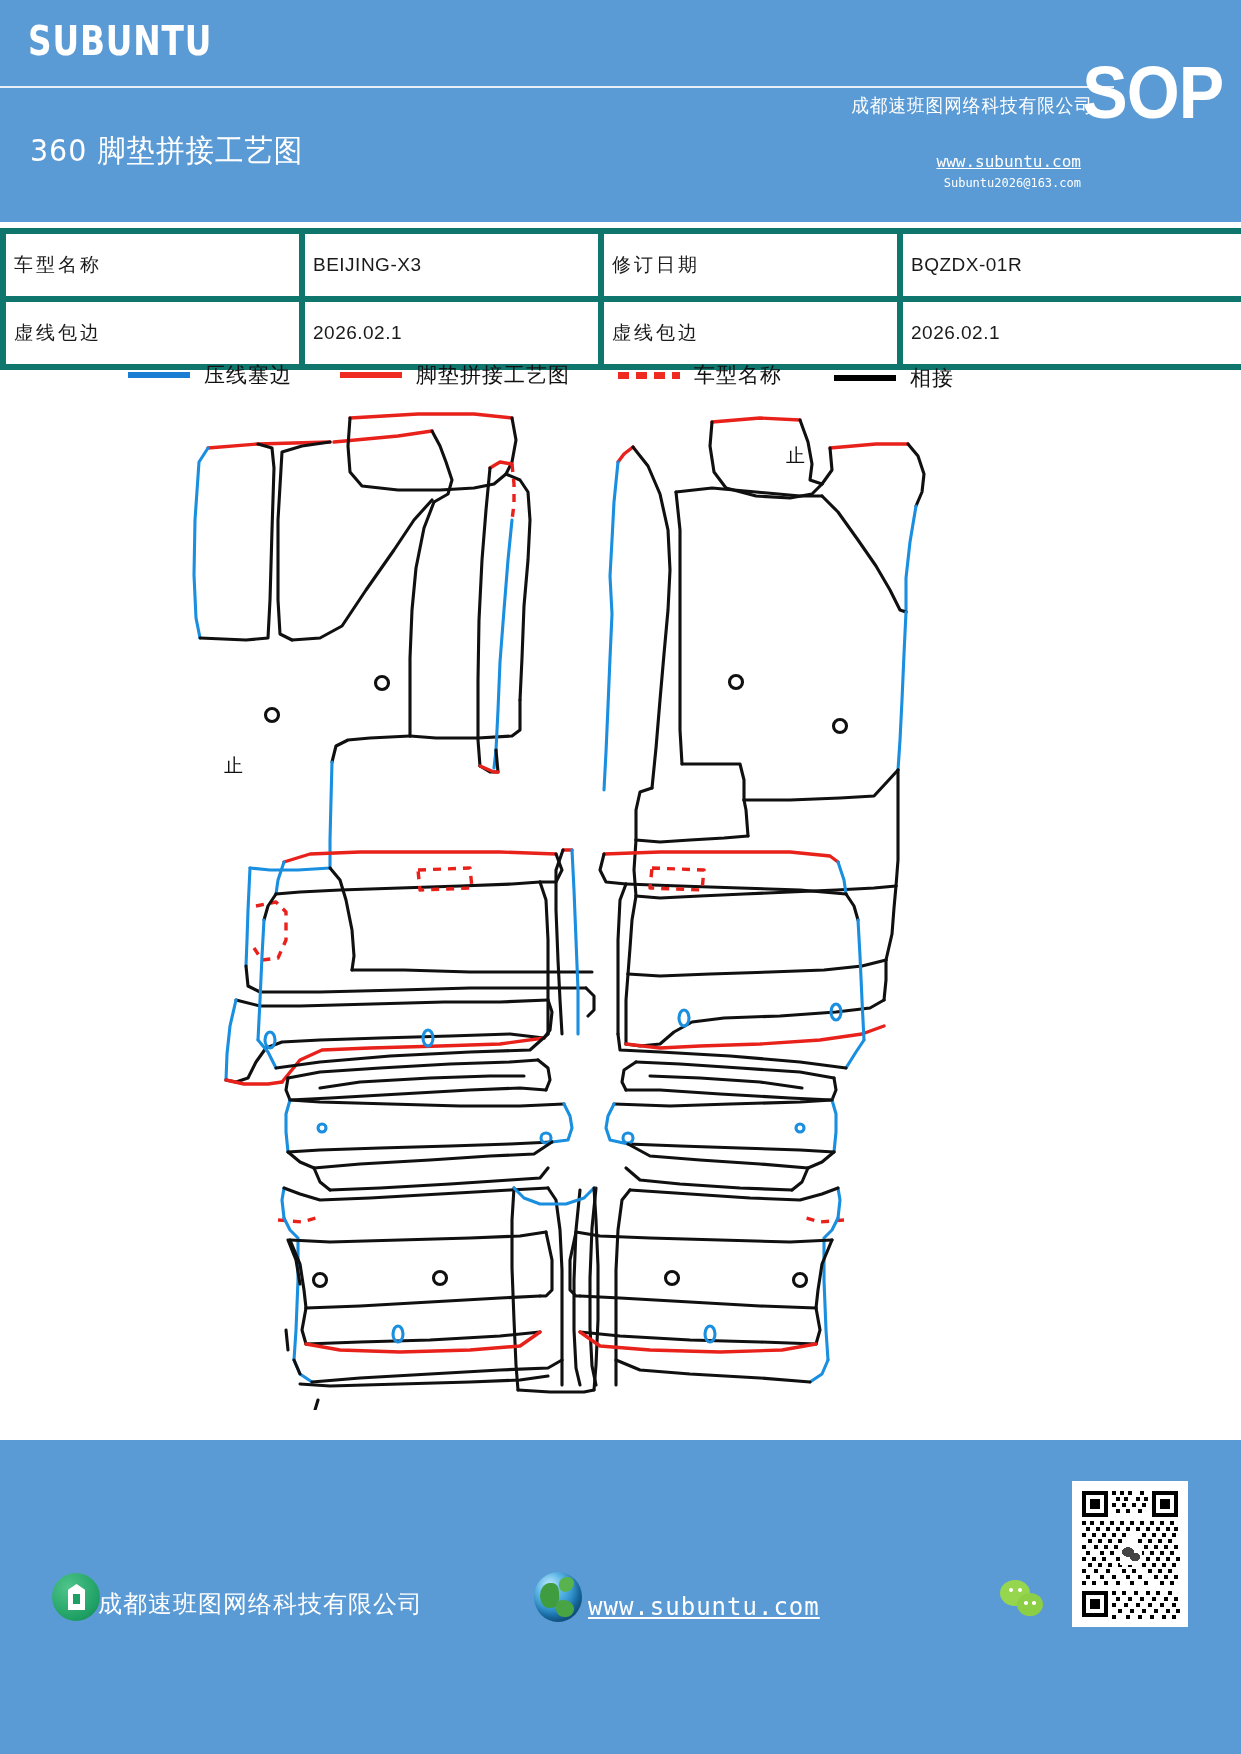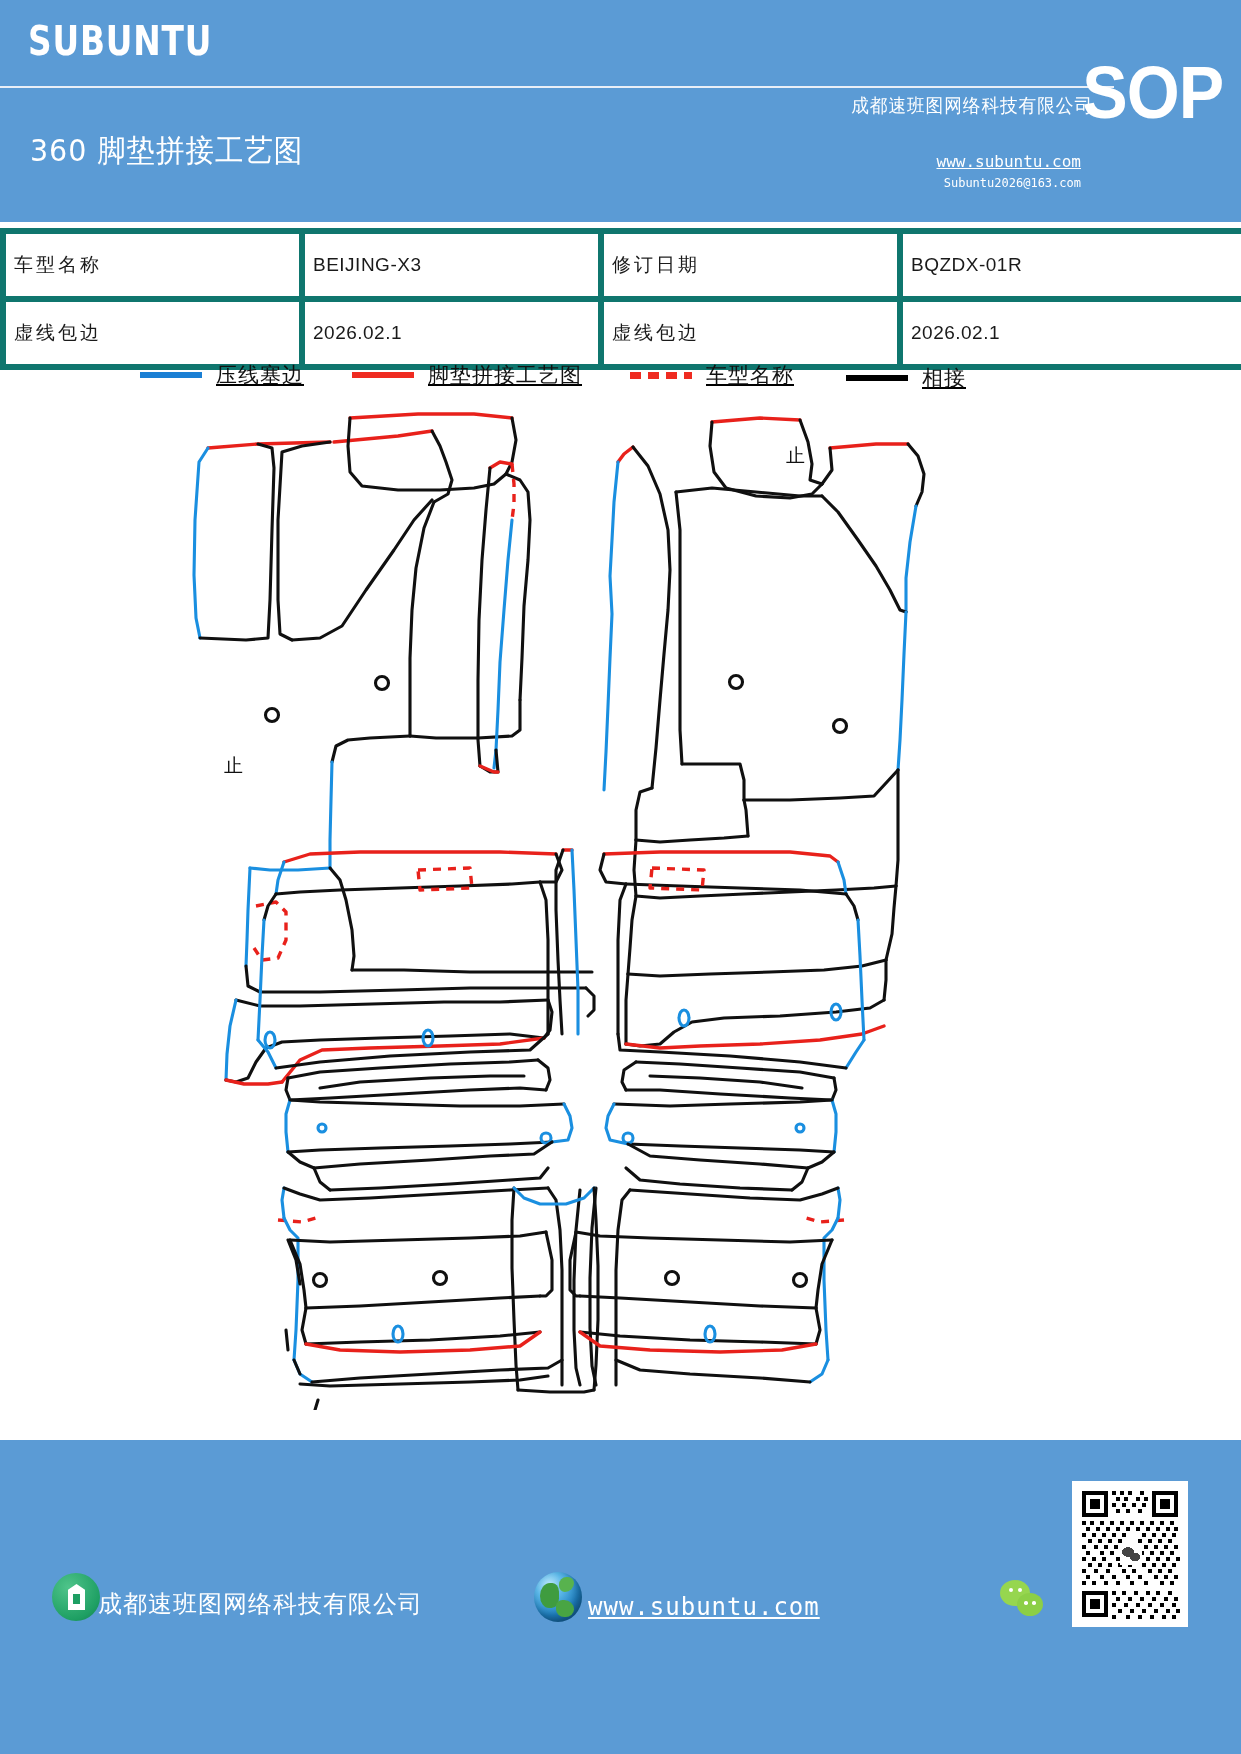--- a/index.html
+++ b/index.html
@@ -122,26 +122,25 @@
     letter-spacing: 0.5px;
   }
   .col-a { width: 277px; }
   .col-b { width: 277px; }
   .col-c { width: 277px; }
   .col-d { width: 410px; }
 
   
   .legend {
     position: absolute;
-    left: 12px; top: 355px;
+    left: 0; top: 355px;
     width: 1000px;
     height: 40px;
     display: flex;
     align-items: center;
-    text-decoration: underline;
   }
   .legend-item {
     display: flex;
     align-items: center;
     white-space: nowrap;
   }
   .legend-item.i0 { margin-left: 128px; }
   .legend-item.i1 { margin-left: 48px; }
   .legend-item.i2 { margin-left: 48px; }
   .legend-item.i3 { margin-left: 52px; margin-top: 6px; }

